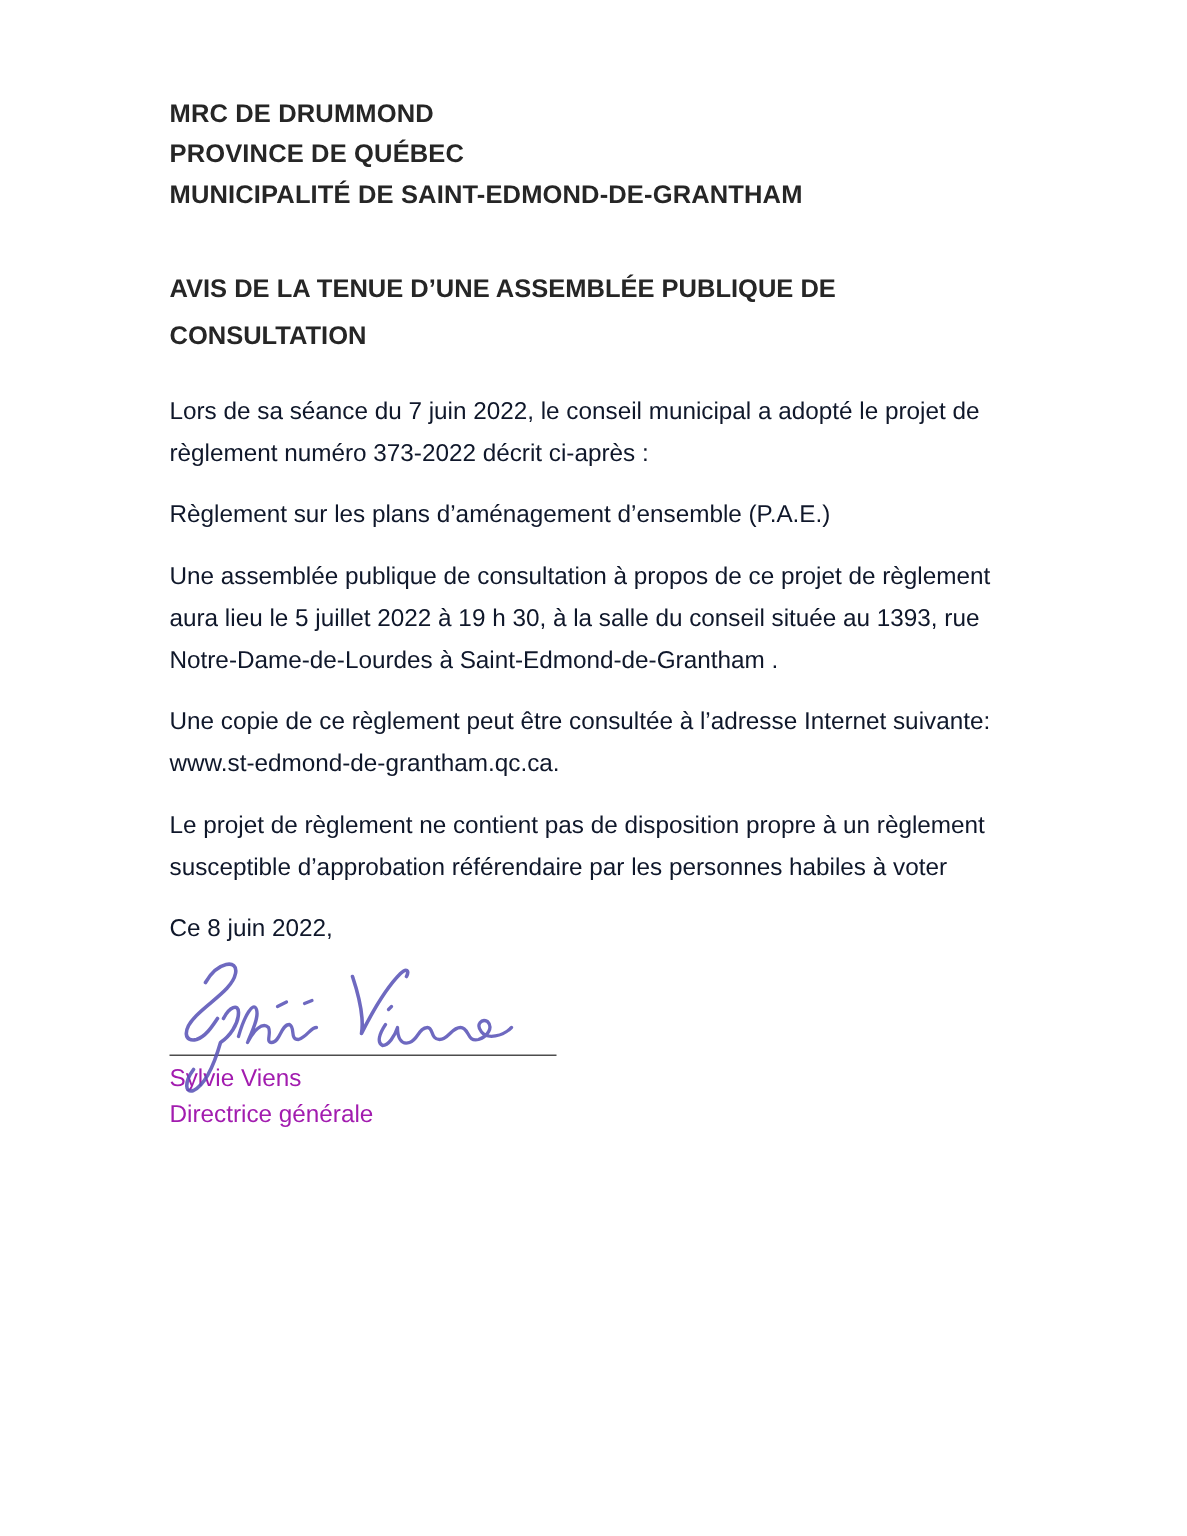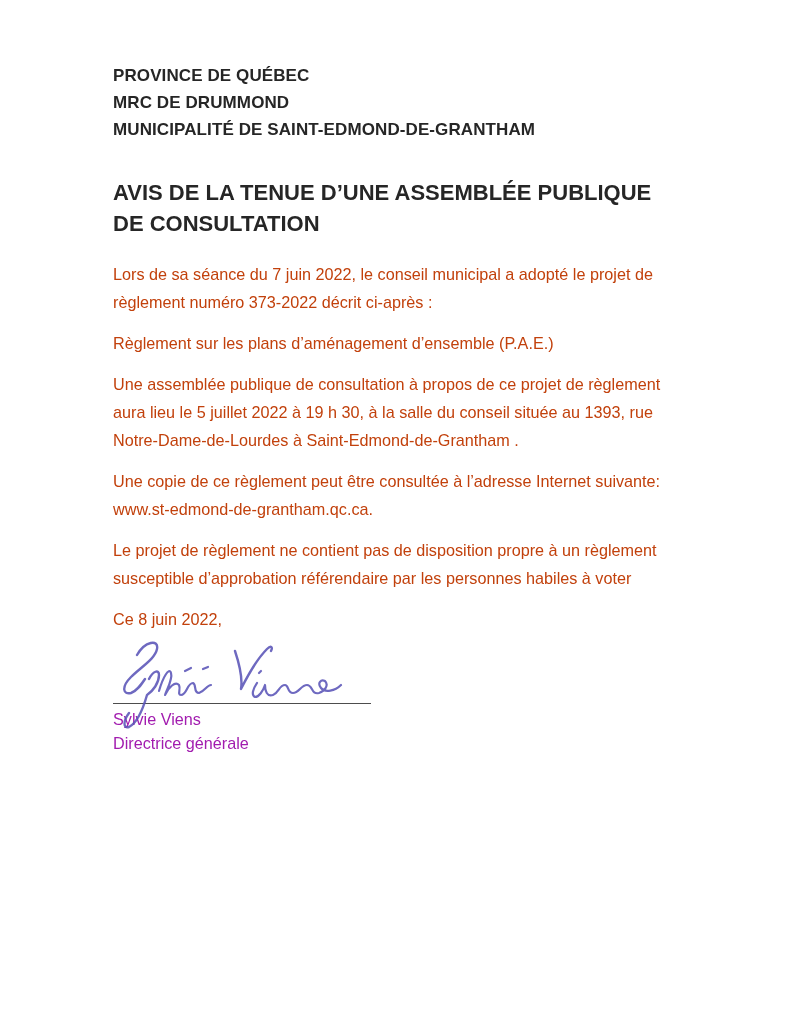--- a/index.html
+++ b/index.html
@@ -20,31 +20,31 @@
   .header-block {
     font-weight: bold;
     font-size: 17px;
     line-height: 27px;
     letter-spacing: 0.1px;
     color: #262626;
     margin-bottom: 34px;
   }
   .notice-title {
     font-weight: bold;
-    font-size: 22px;
+    font-size: 17px;
     line-height: 31px;
     color: #262626;
     max-width: 560px;
     margin: 0 0 21px 0;
   }
   .body-text p {
     font-size: 16.2px;
     line-height: 28px;
     margin: 0 0 13px 0;
-    color: #c2410c;
+    color: #0f172a;
   }
   .signature-area {
     margin-top: 20px;
     position: relative;
     width: 258px;
     height: 50px;
     border-bottom: 1.6px solid #4d4d4d;
   }
   .signature-svg {
     position: absolute;
@@ -59,22 +59,22 @@
     line-height: 24px;
     color: #a21caf;
   }
 </style>
 </head>
 <body>
 
 <div class="page">
 
   <div class="header-block">
+    <div>MRC DE DRUMMOND</div>
     <div>PROVINCE DE QUÉBEC</div>
-    <div>MRC DE DRUMMOND</div>
     <div>MUNICIPALITÉ DE SAINT-EDMOND-DE-GRANTHAM</div>
   </div>
 
   <h1 class="notice-title">AVIS DE LA TENUE D’UNE ASSEMBLÉE PUBLIQUE DE CONSULTATION</h1>
 
   <div class="body-text">
     <p>Lors de sa séance du 7 juin 2022, le conseil municipal a adopté le projet de règlement numéro 373-2022 décrit ci-après :</p>
     <p>Règlement sur les plans d’aménagement d’ensemble (P.A.E.)</p>
     <p>Une assemblée publique de consultation à propos de ce projet de règlement aura lieu le 5 juillet 2022 à 19 h 30, à la salle du conseil située au 1393, rue Notre-Dame-de-Lourdes à Saint-Edmond-de-Grantham .</p>
     <p>Une copie de ce règlement peut être consultée à l’adresse Internet suivante: www.st-edmond-de-grantham.qc.ca.</p>

